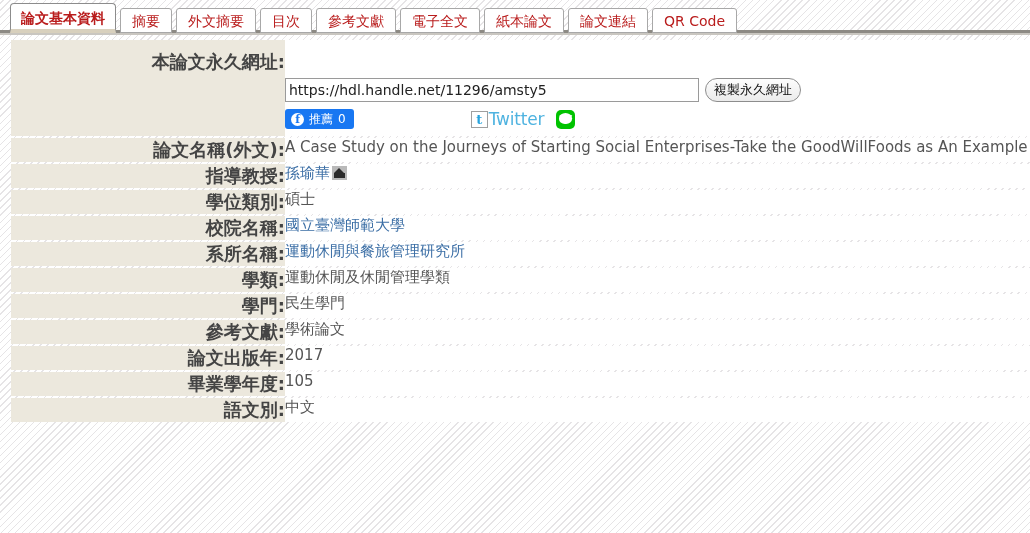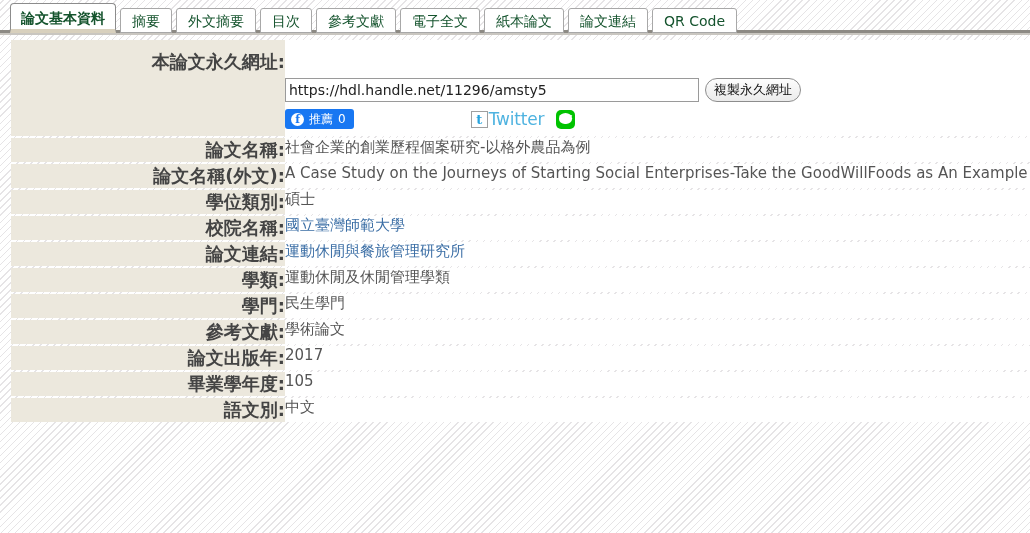--- a/index.html
+++ b/index.html
@@ -42,21 +42,21 @@
   }
   .tab {
     height: 25px;
     line-height: 25px;
     padding: 0 11px;
     margin-right: 4px;
     background: #ffffff;
     border: 1px solid #a8a8a8;
     border-radius: 3px 3px 0 0;
     font-size: 14px;
-    color: #14532d;
+    color: #b91c1c;
     white-space: nowrap;
     box-sizing: border-box;
     cursor: pointer;
   }
   .tab.active {
     height: 30px;
     line-height: 28px;
     font-weight: bold;
     border: 1px solid #8c8c8c;
     border-bottom: 4px solid #d8d0bd;
@@ -313,37 +313,37 @@
                 <span class="tw-box">t</span>
                 <span class="tw-label">Twitter</span>
               </span>
               <span class="line-btn"></span>
             </div>
           </td>
         </tr>
       </tbody>
       <tbody id="field-rows">
           <tr>
-            <td class="lab">論文名稱:</td>
-            <td class="val"><span>社會企業的創業歷程個案研究-以格外農品為例</span></td>
-          </tr>
-          <tr>
             <td class="lab">論文名稱(外文):</td>
             <td class="val"><span>A Case Study on the Journeys of Starting Social Enterprises-Take the GoodWillFoods as An Example</span></td>
           </tr>
           <tr>
+            <td class="lab">指導教授:</td>
+            <td class="val"><span class="link">孫瑜華</span><span class="inst-icon"></span></td>
+          </tr>
+          <tr>
             <td class="lab">學位類別:</td>
             <td class="val"><span>碩士</span></td>
           </tr>
           <tr>
             <td class="lab">校院名稱:</td>
             <td class="val"><span class="link">國立臺灣師範大學</span></td>
           </tr>
           <tr>
-            <td class="lab">論文連結:</td>
+            <td class="lab">系所名稱:</td>
             <td class="val"><span class="link">運動休閒與餐旅管理研究所</span></td>
           </tr>
           <tr>
             <td class="lab">學類:</td>
             <td class="val"><span>運動休閒及休閒管理學類</span></td>
           </tr>
           <tr>
             <td class="lab">學門:</td>
             <td class="val"><span>民生學門</span></td>
           </tr>

